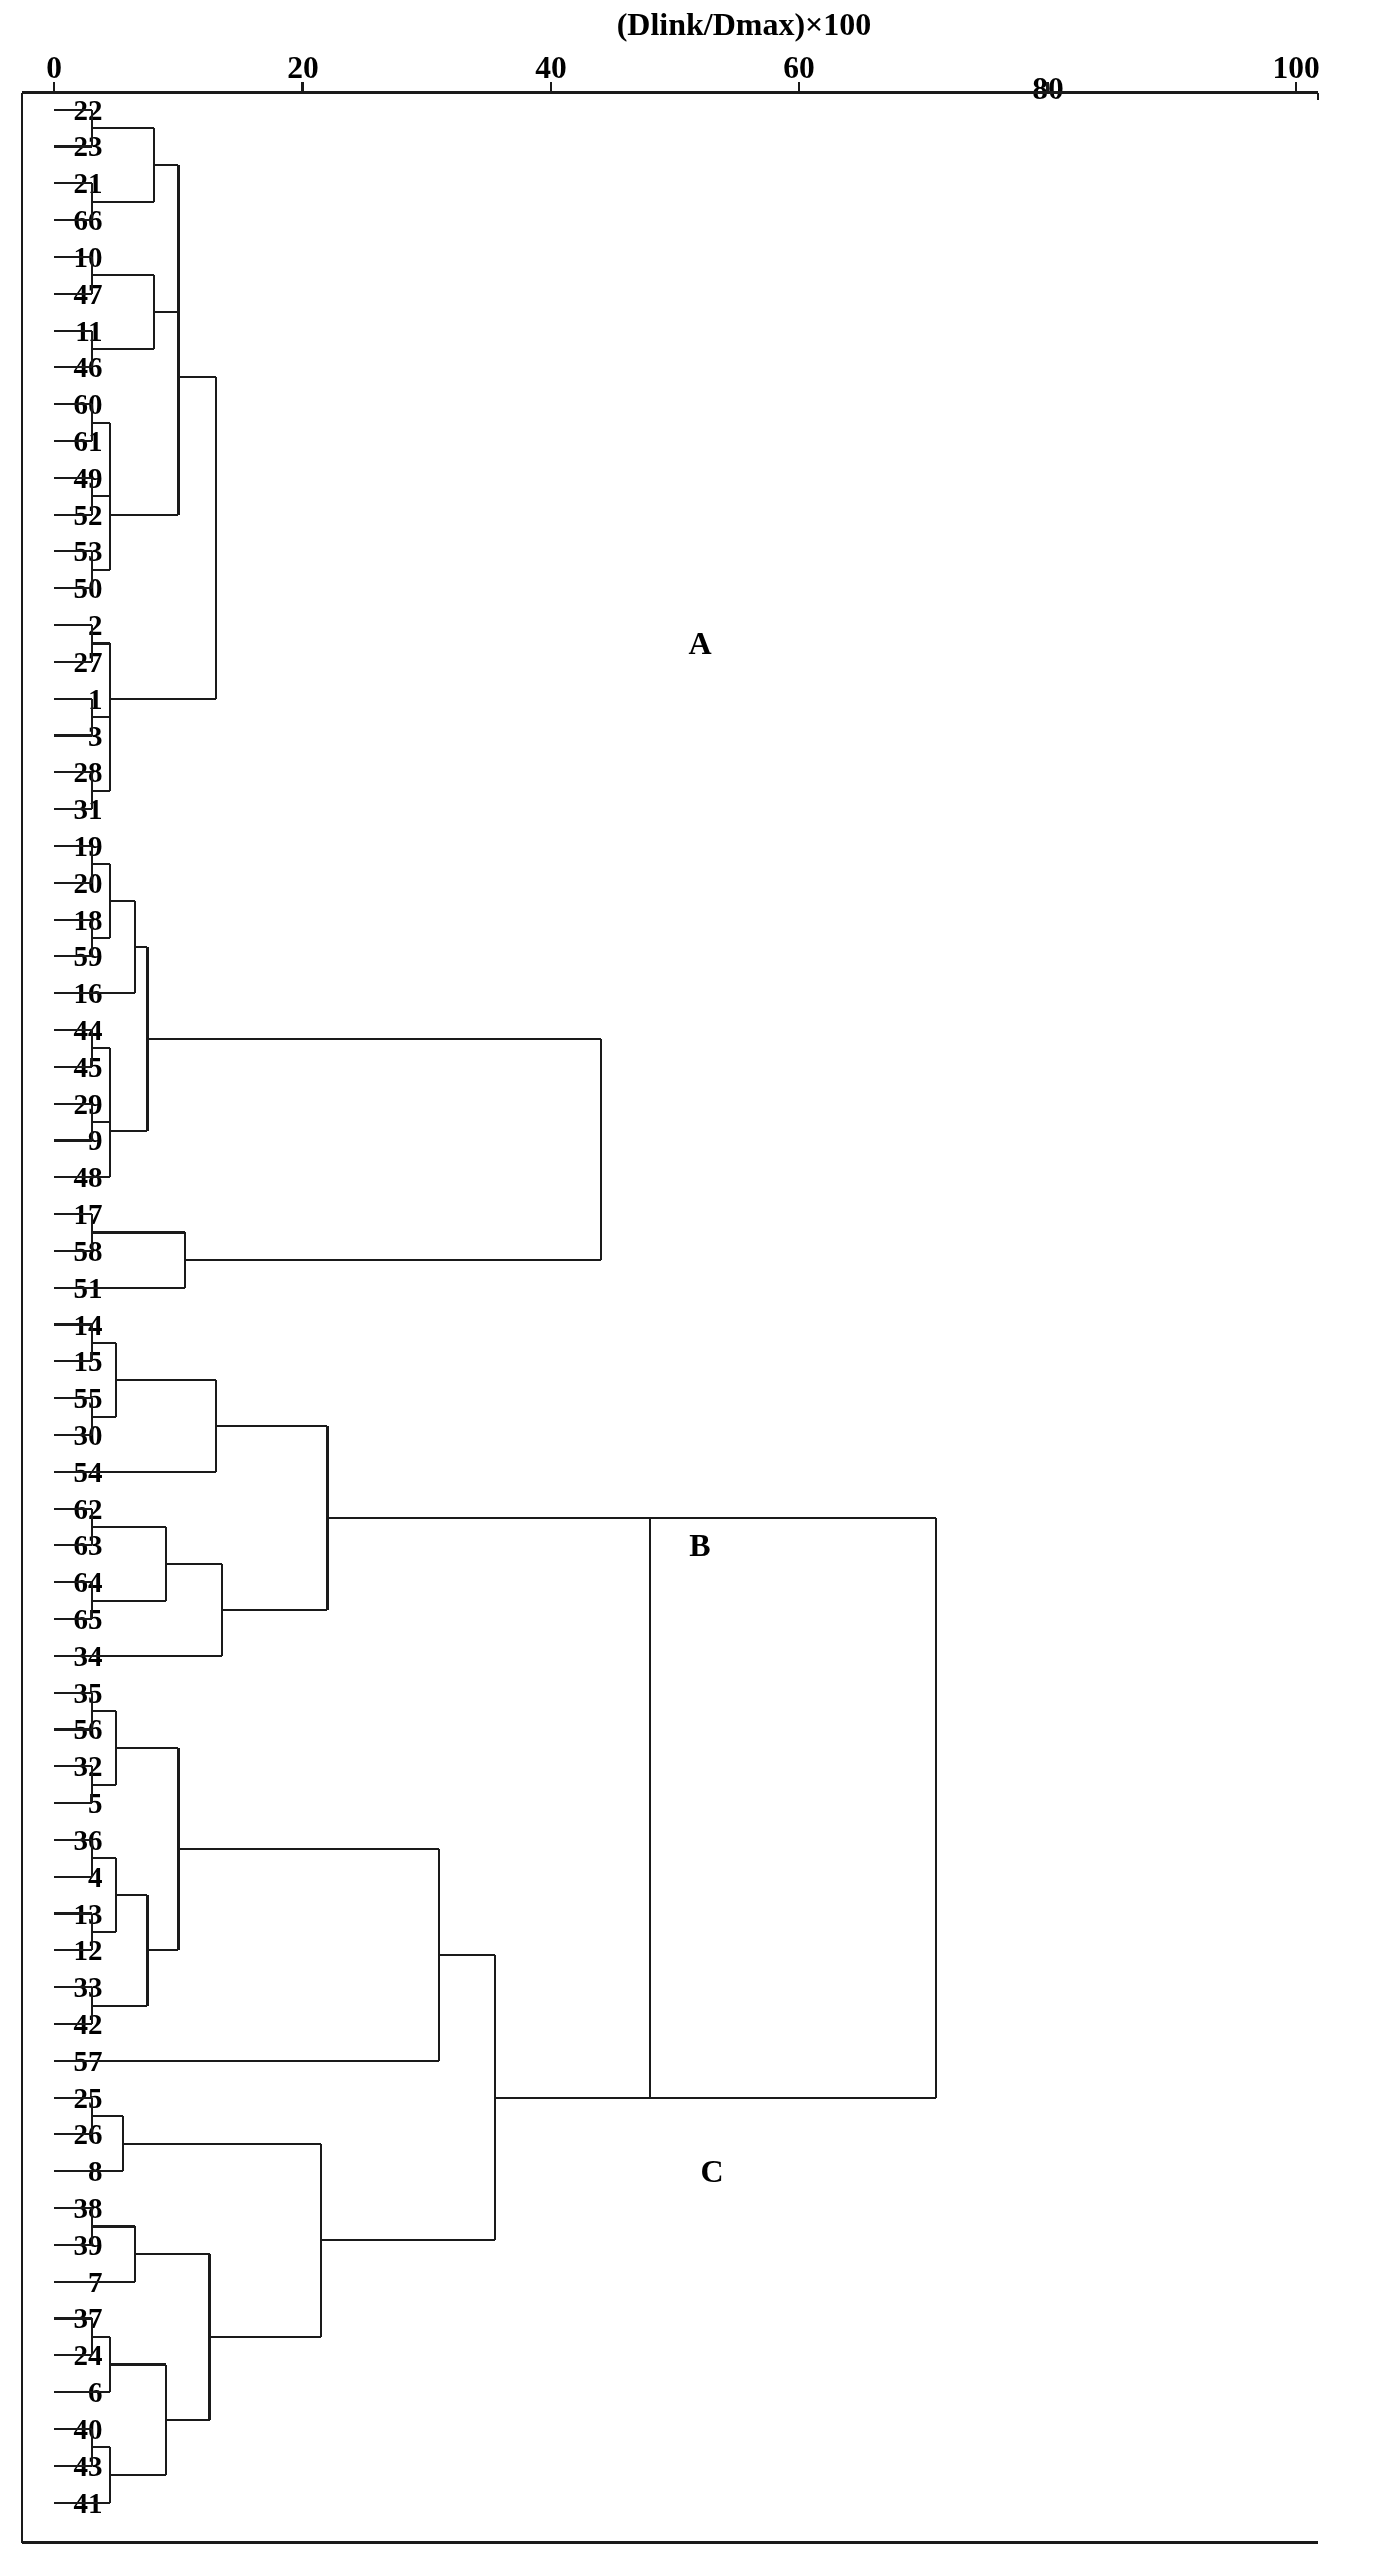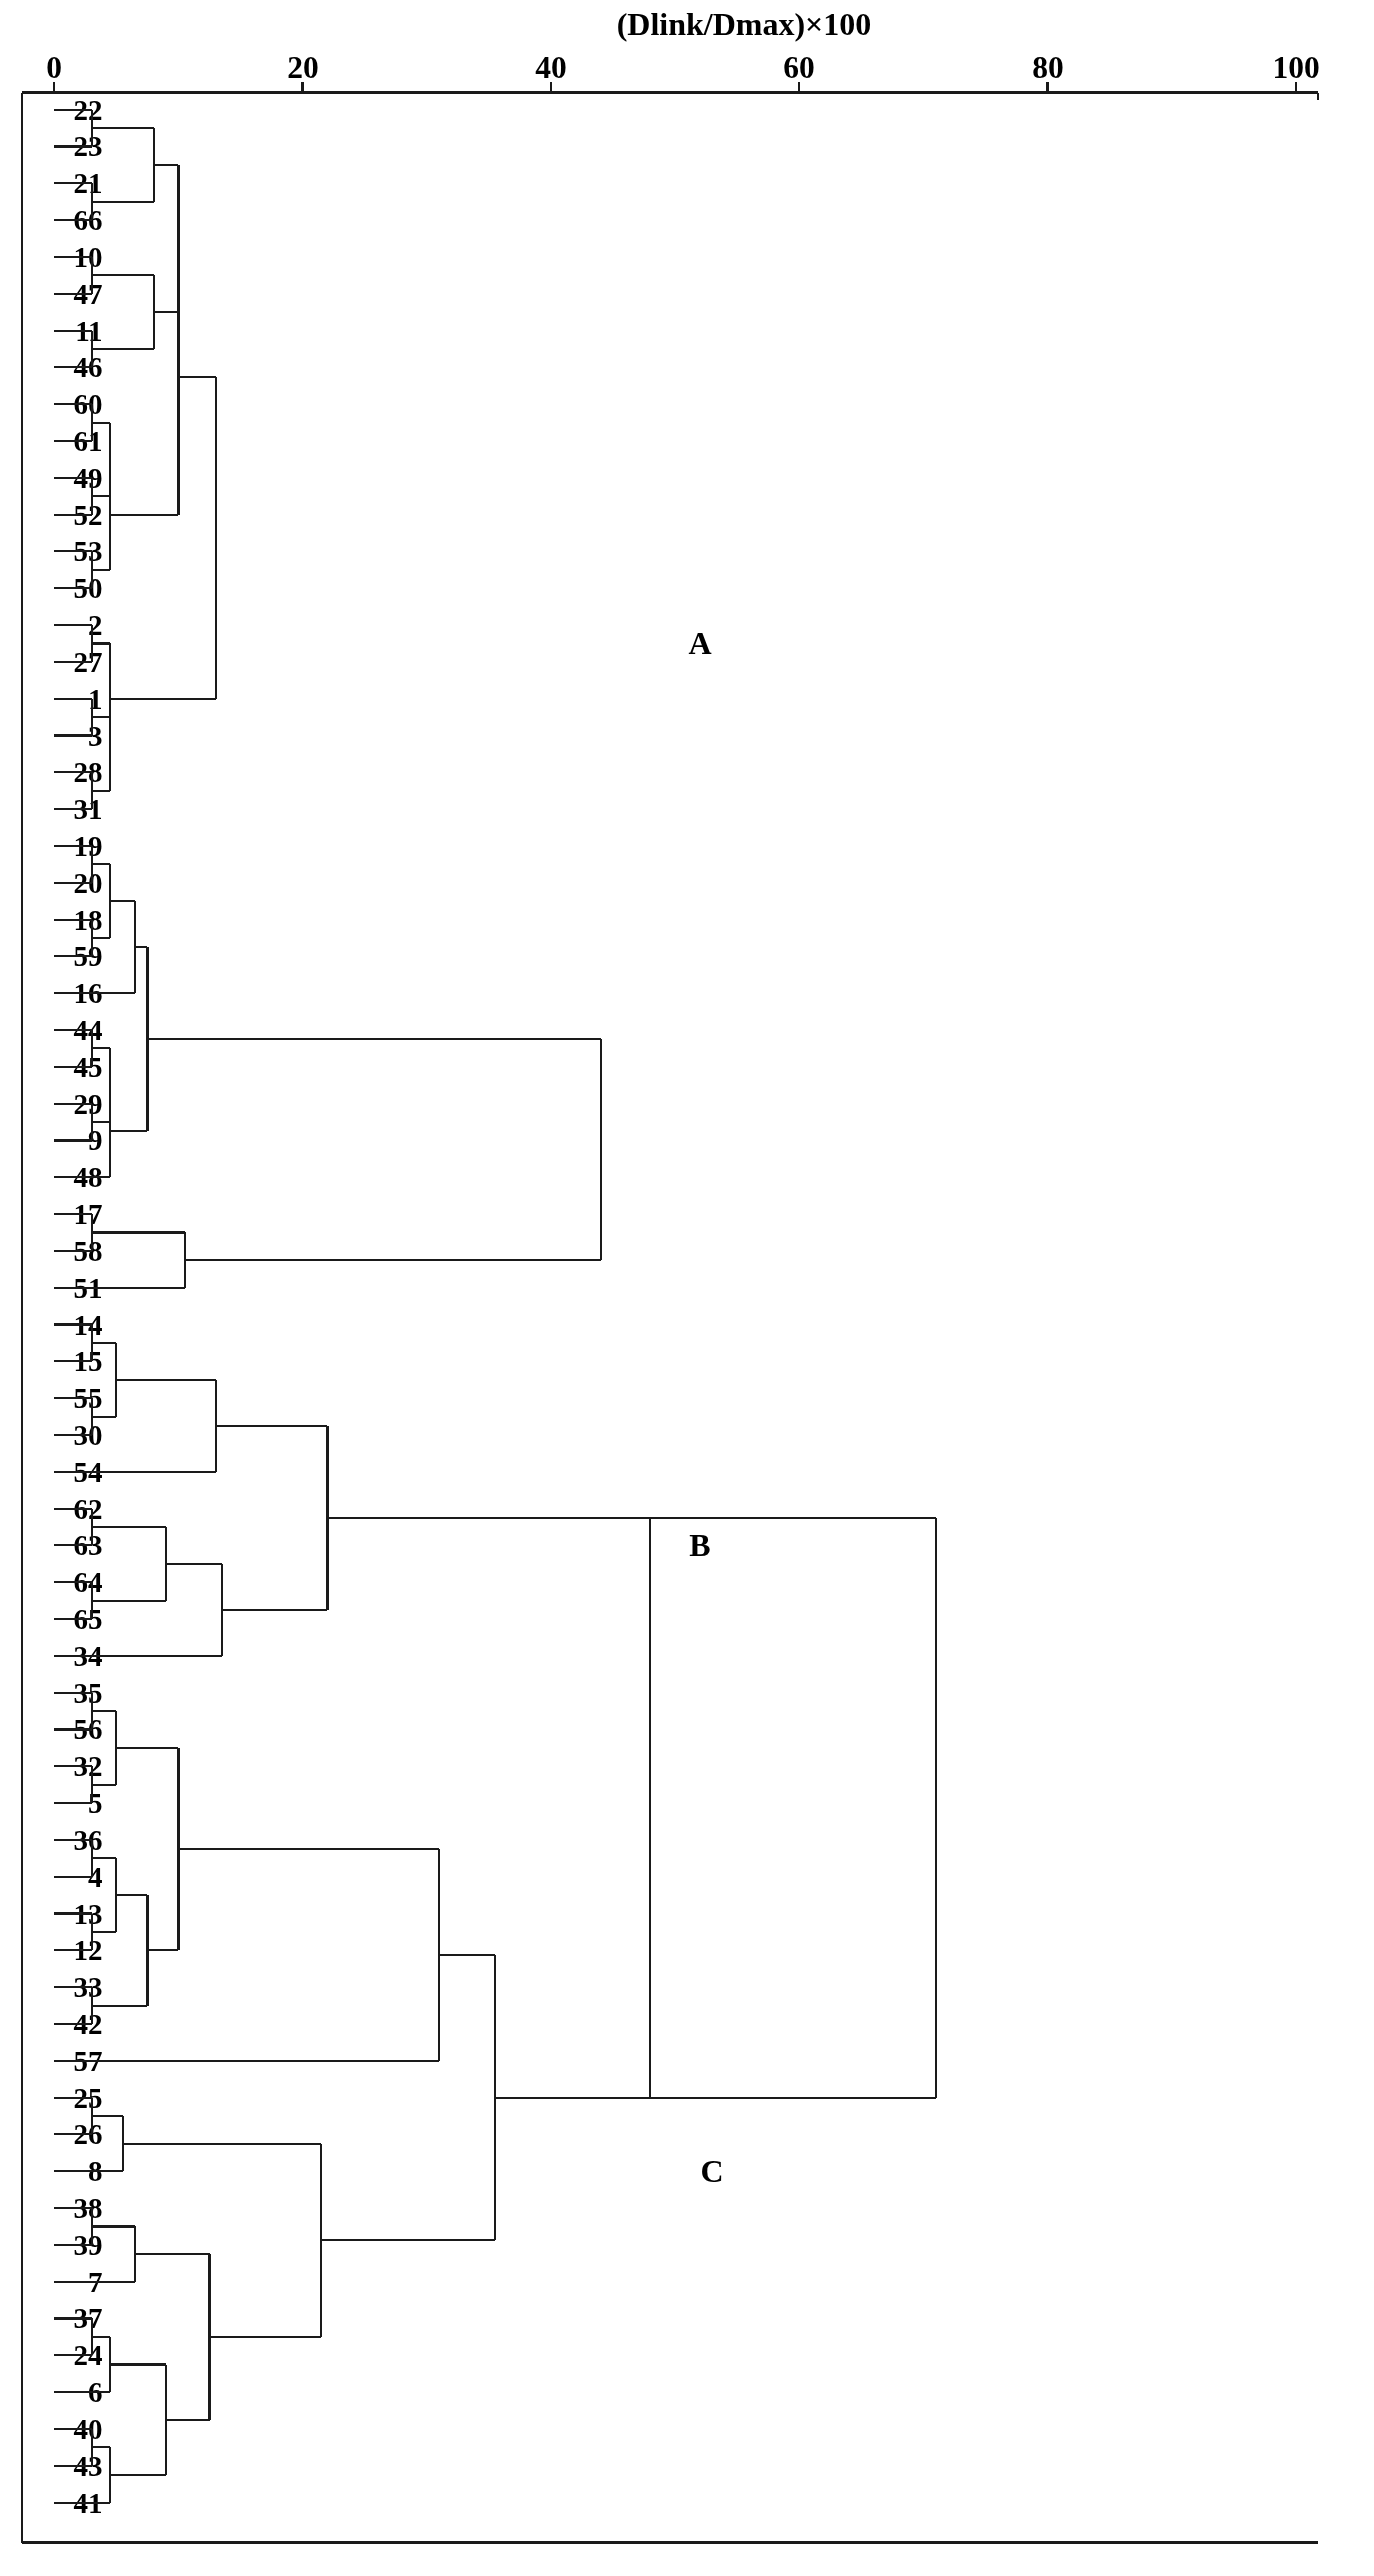--- a/index.html
+++ b/index.html
@@ -85,21 +85,21 @@
 
 <div id="figure">
 
   <div id="chart-title">(Dlink/Dmax)×100</div>
 
   <div id="axis-labels">
       <div class="axis-tick-label" style="left: 54px;">0</div>
       <div class="axis-tick-label" style="left: 303px;">20</div>
       <div class="axis-tick-label" style="left: 551px;">40</div>
       <div class="axis-tick-label" style="left: 799px;">60</div>
-      <div class="axis-tick-label" style="left: 1048px;">80</div>
+      <div class="axis-tick-label" style="left: 1048px; margin-top: 21px;">80</div>
       <div class="axis-tick-label" style="left: 1296px;">100</div>
     </div>
 
   <div id="leaf-labels">
       <div class="leaf-label" style="top: 110px;">22</div>
       <div class="leaf-label" style="top: 146px;">23</div>
       <div class="leaf-label" style="top: 183px;">21</div>
       <div class="leaf-label" style="top: 220px;">66</div>
       <div class="leaf-label" style="top: 257px;">10</div>
       <div class="leaf-label" style="top: 294px;">47</div>

